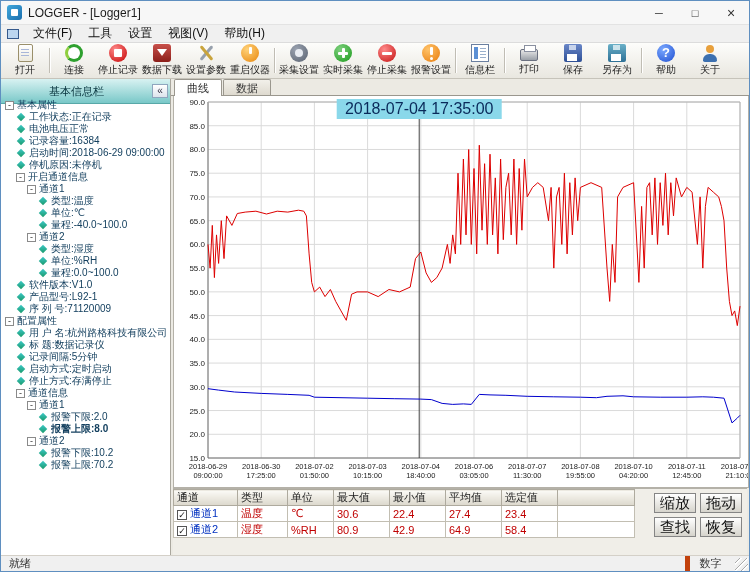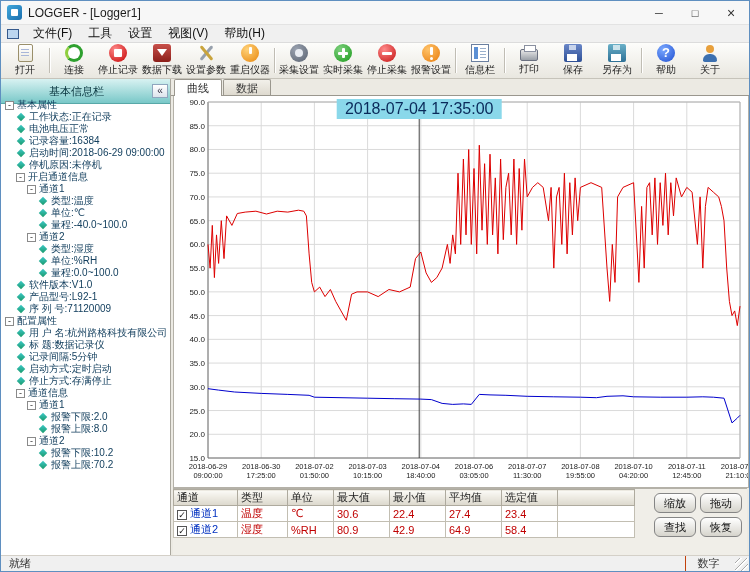--- a/index.html
+++ b/index.html
@@ -85,26 +85,26 @@
 
   
   #bottom{position:absolute;left:2px;right:2px;top:409px;bottom:0;background:#f0eee8;border-top:1px solid #b4b1a8}
   #stats-table{border-collapse:collapse;background:#fff;font-size:11px;table-layout:fixed;width:462px}
   #stats-table th{background:linear-gradient(#fbfaf6,#dcd8cc);border:1px solid #aeaa9e;font-weight:normal;height:16px;padding:0 3px;text-align:left;color:#222;white-space:nowrap;overflow:hidden}
   #stats-table td{border:1px solid #c2beb2;height:15px;padding:0 3px;white-space:nowrap;overflow:hidden}
   .cb{display:inline-block;width:10px;height:10px;border:1px solid #555;background:#fff;font-size:9px;line-height:9px;text-align:center;color:#222;margin-right:3px;vertical-align:-1px}
   .cell-channel{color:#0030c0}
   .cell-val{color:#c00000}
   #btnbox{position:absolute;right:5px;top:4px;display:grid;grid-template-columns:42px 42px;grid-auto-rows:20px;gap:4px}
-  .side-btn{border:1px solid #858585;background:linear-gradient(#fff,#d6d4cc);border-radius:6px;font-size:11px;color:#111;display:flex;align-items:center;justify-content:center;white-space:nowrap}
+  .side-btn{border:1px solid #858585;background:linear-gradient(#fff,#d6d4cc);border-radius:0;font-size:15px;color:#111;display:flex;align-items:center;justify-content:center;white-space:nowrap}
 
   
   #statusbar{position:absolute;left:0;right:0;bottom:0;height:16px;background:#f0f0f0;border-top:1px solid #d4d0c8;display:flex;align-items:center;font-size:11px;color:#333}
   #status-left{flex:1;padding:0 8px;white-space:nowrap}
-  #status-right{width:46px;border-left:1px solid #c2410c;text-align:center;white-space:nowrap}
+  #status-right{width:46px;border-left:5px solid #c2410c;text-align:center;white-space:nowrap}
   #grip{width:13px;height:13px;margin:3px 1px 0 4px;background:repeating-linear-gradient(135deg,transparent 0 3px,#aaa 3px 4px,#fff 4px 5px);flex:none;align-self:flex-end}
 </style>
 </head>
 <body>
 
 <div id="window">
 
   <div id="titlebar">
     <span id="app-icon"></span>
     <span id="title-text">LOGGER - [Logger1]</span>
@@ -303,21 +303,21 @@
           <span class="tree-label">通道信息</span>
         </div>
         <div class="tree-row" style="padding-left: 24px;">
           <span class="tree-toggle">-</span>
           <span class="tree-label">通道1</span>
         </div>
         <div class="tree-row" style="padding-left: 35px;">
           <span class="tree-bullet"></span>
           <span class="tree-label">报警下限:2.0</span>
         </div>
-        <div class="tree-row" style="padding-left: 35px;">
+        <div class="tree-row" style="padding-left: 35px; font-weight: bold;">
           <span class="tree-bullet"></span>
           <span class="tree-label">报警上限:8.0</span>
         </div>
         <div class="tree-row" style="padding-left: 24px;">
           <span class="tree-toggle">-</span>
           <span class="tree-label">通道2</span>
         </div>
         <div class="tree-row" style="padding-left: 35px;">
           <span class="tree-bullet"></span>
           <span class="tree-label">报警下限:10.2</span>

